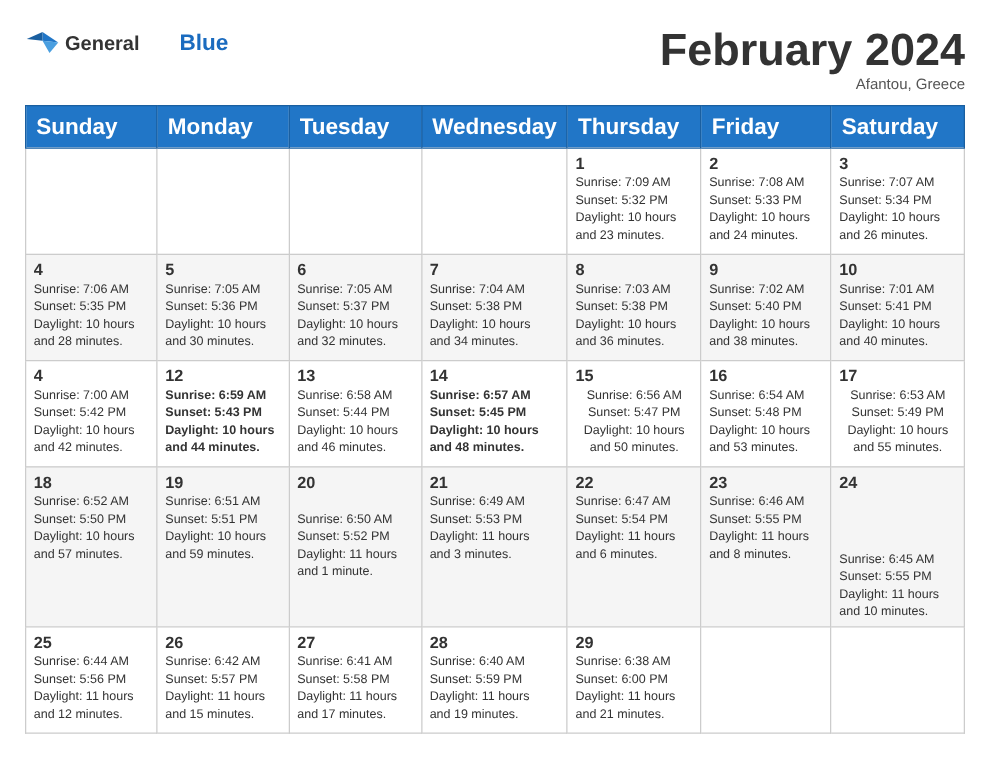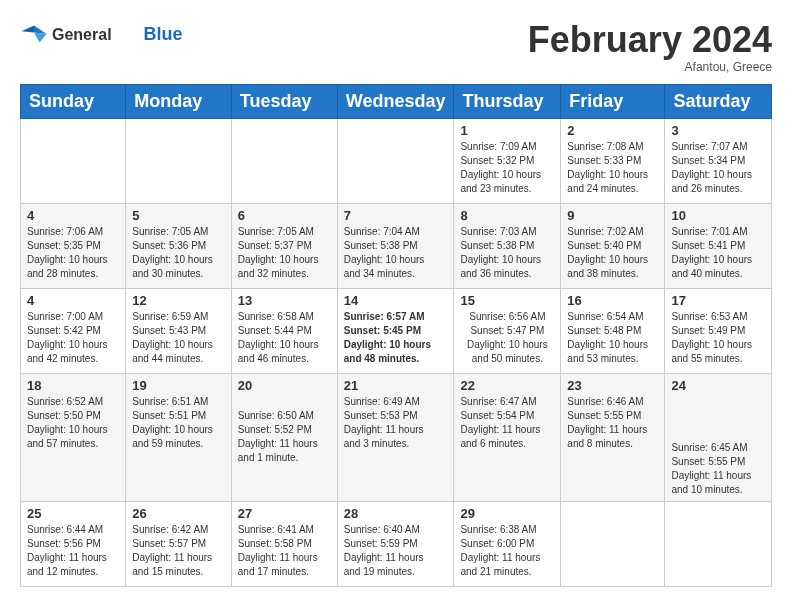--- a/index.html
+++ b/index.html
@@ -206,21 +206,21 @@
       <tr class="week-row">
         <td>
           <div class="day-number">4</div>
           <div class="day-info" style="white-space: pre-line;">Sunrise: 7:00 AM
 Sunset: 5:42 PM
 Daylight: 10 hours
 and 42 minutes.</div>
         </td>
         <td>
           <div class="day-number">12</div>
-          <div class="day-info" style="white-space: pre-line;">Sunrise: 6:59 AM
+          <div class="day-info" style="white-space: pre-line; font-weight: bold;">Sunrise: 6:59 AM
 Sunset: 5:43 PM
 Daylight: 10 hours
 and 44 minutes.</div>
         </td>
         <td>
           <div class="day-number">13</div>
           <div class="day-info" style="white-space: pre-line;">Sunrise: 6:58 AM
 Sunset: 5:44 PM
 Daylight: 10 hours
 and 46 minutes.</div>
@@ -241,21 +241,21 @@
         </td>
         <td>
           <div class="day-number">16</div>
           <div class="day-info" style="white-space: pre-line;">Sunrise: 6:54 AM
 Sunset: 5:48 PM
 Daylight: 10 hours
 and 53 minutes.</div>
         </td>
         <td>
           <div class="day-number">17</div>
-          <div class="day-info" style="white-space: pre-line;">Sunrise: 6:53 AM
+          <div class="day-info" style="white-space: pre-line; text-align: center;">Sunrise: 6:53 AM
 Sunset: 5:49 PM
 Daylight: 10 hours
 and 55 minutes.</div>
         </td>
       </tr>
       <tr class="week-row">
         <td>
           <div class="day-number">18</div>
           <div class="day-info" style="white-space: pre-line;">Sunrise: 6:52 AM
 Sunset: 5:50 PM

